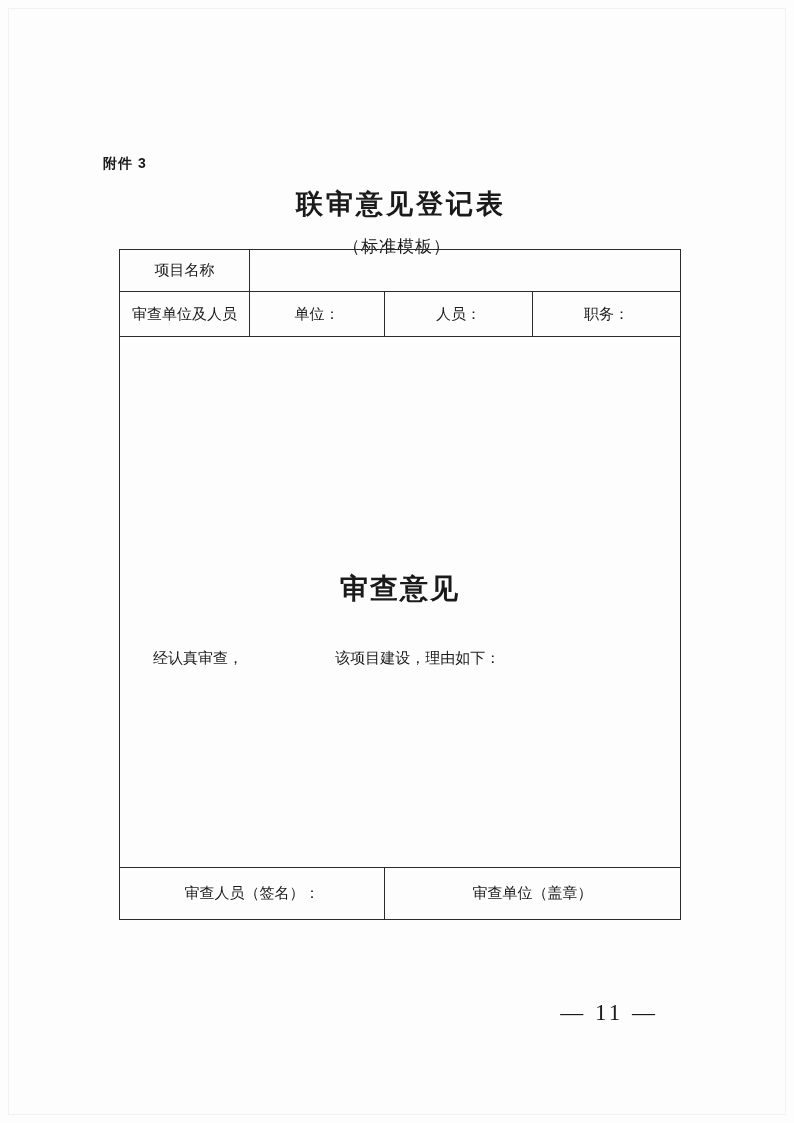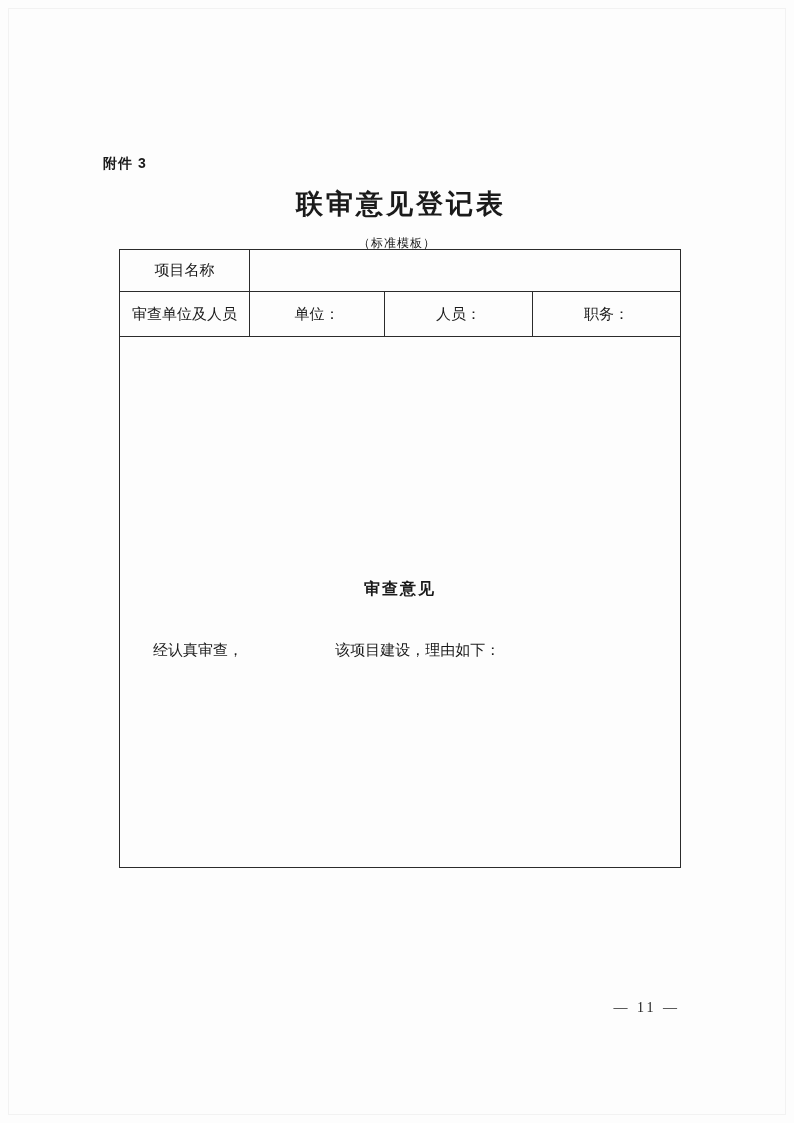--- a/index.html
+++ b/index.html
@@ -49,21 +49,21 @@
     font-weight: bold;
     letter-spacing: 3px;
     font-family: "Liberation Sans", sans-serif;
   }
   .doc-subtitle {
     position: absolute;
     left: 0;
     right: 0;
     top: 235px;
     text-align: center;
-    font-size: 12px;
+    font-size: 17px;
     letter-spacing: 1px;
     font-family: Liberation Serif, serif;
   }
 
   table.form {
     position: absolute;
     left: 119px;
     top: 249px;
     width: 561px;
     border-collapse: collapse;
@@ -91,21 +91,21 @@
     font-size: 15px;
   }
 
   .opinion-cell {
     height: 530px;
     vertical-align: top;
     position: relative;
   }
   .opinion-title {
     text-align: center;
-    font-size: 16px;
+    font-size: 28px;
     font-weight: bold;
     letter-spacing: 2px;
     margin-top: 34px;
     font-family: Liberation Mono, monospace;
   }
   .opinion-body {
     margin-top: 41px;
     padding-left: 33px;
     font-size: 15px;
     font-family: "Liberation Sans", sans-serif;
@@ -114,23 +114,23 @@
     display: inline-block;
     width: 84px;
   }
 
   .row-sign { height: 52px; }
   .row-date { height: 46px; }
   .center-text { text-align: center; }
 
   .page-number {
     position: absolute;
-    right: 114px;
+    right: 136px;
     top: 1000px;
-    font-size: 14px;
+    font-size: 23px;
     letter-spacing: 3px;
     font-family: "Liberation Serif", serif;
   }
 </style>
 </head>
 <body>
 
 <div class="page">
   <div class="scan-edge"></div>
 
@@ -160,17 +160,21 @@
       <tr>
         <td colspan="4" class="opinion-cell">
           <div class="opinion-title">审查意见</div>
           <div class="opinion-body">
             <span>经认真审查，</span>
             <span class="gap"></span>
             <span>该项目建设，理由如下：</span>
           </div>
         </td>
       </tr>
+      <tr class="row-sign">
+        <td colspan="2" class="label-left">审查人员（签名）：</td>
+        <td colspan="2" class="center-text">审查单位（盖章）</td>
+      </tr>
     </tbody>
   </table>
 
   <div class="page-number">— 11 —</div>
 </div>
 
 </body></html>

